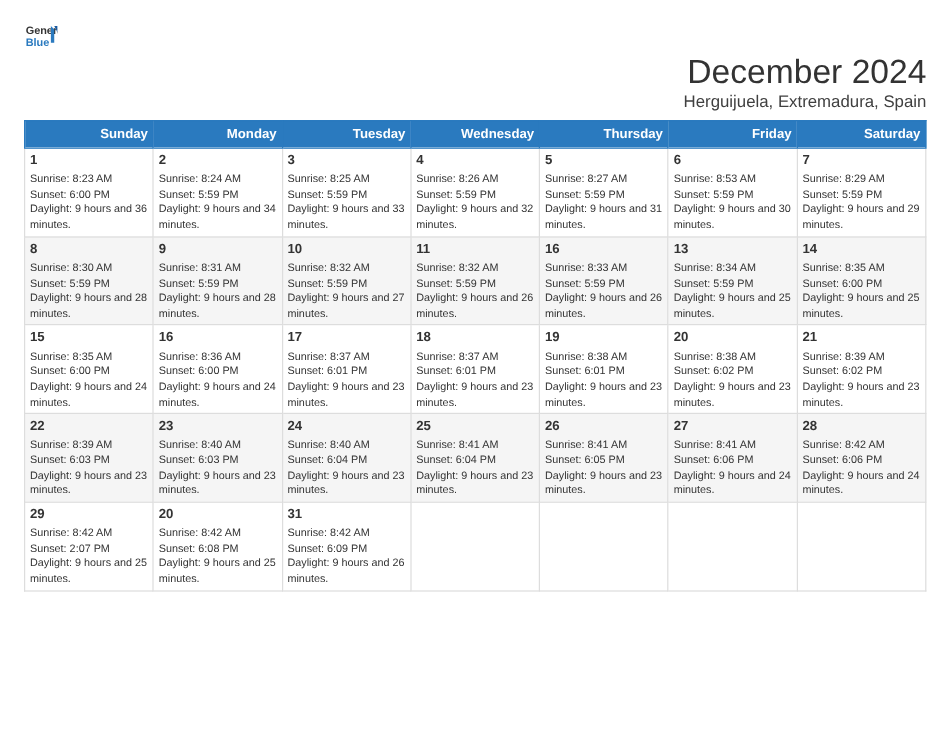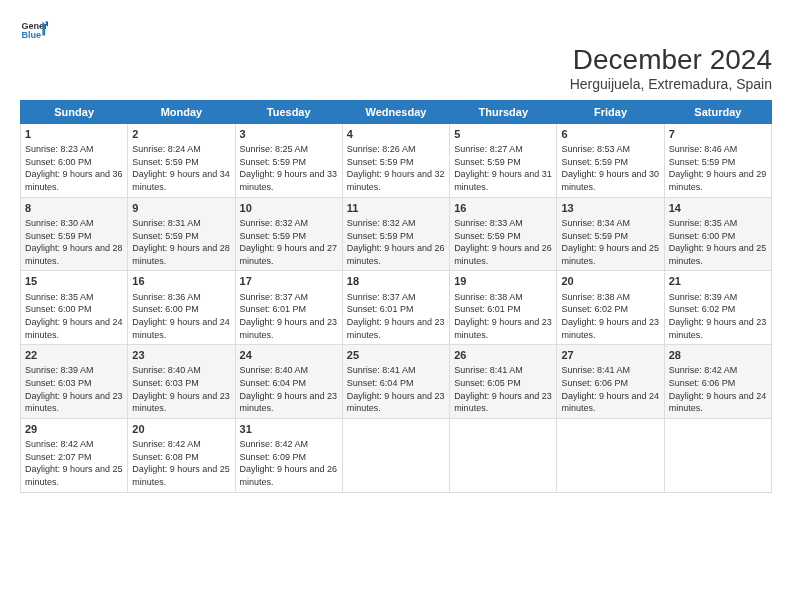--- a/index.html
+++ b/index.html
@@ -48,21 +48,21 @@
       width: 100%;
       border-collapse: collapse;
       font-size: 9.5px;
     }
     thead tr {
       background-color: #2a7abf;
       color: white;
     }
     thead th {
       padding: 5px 4px;
-      text-align: center;
+      text-align: right;
       font-weight: bold;
       font-size: 11px;
       border: 1px solid #2a7abf;
     }
     tbody tr {
       background: #fff;
     }
     tbody tr:nth-child(even) {
       background: #f5f5f5;
     }
@@ -162,21 +162,21 @@
             <div class="cell-content">
               <div class="day-number">6</div>
               <div>Sunrise: 8:53 AM</div>
               <div>Sunset: 5:59 PM</div>
               <div>Daylight: 9 hours and 30 minutes.</div>
             </div>
           </td>
           <td>
             <div class="cell-content">
               <div class="day-number">7</div>
-              <div>Sunrise: 8:46 AM</div>
+              <div>Sunrise: 8:29 AM</div>
               <div>Sunset: 5:59 PM</div>
               <div>Daylight: 9 hours and 29 minutes.</div>
             </div>
           </td>
         </tr>
         <tr>
           <td>
             <div class="cell-content">
               <div class="day-number">8</div>
               <div>Sunrise: 8:30 AM</div>

